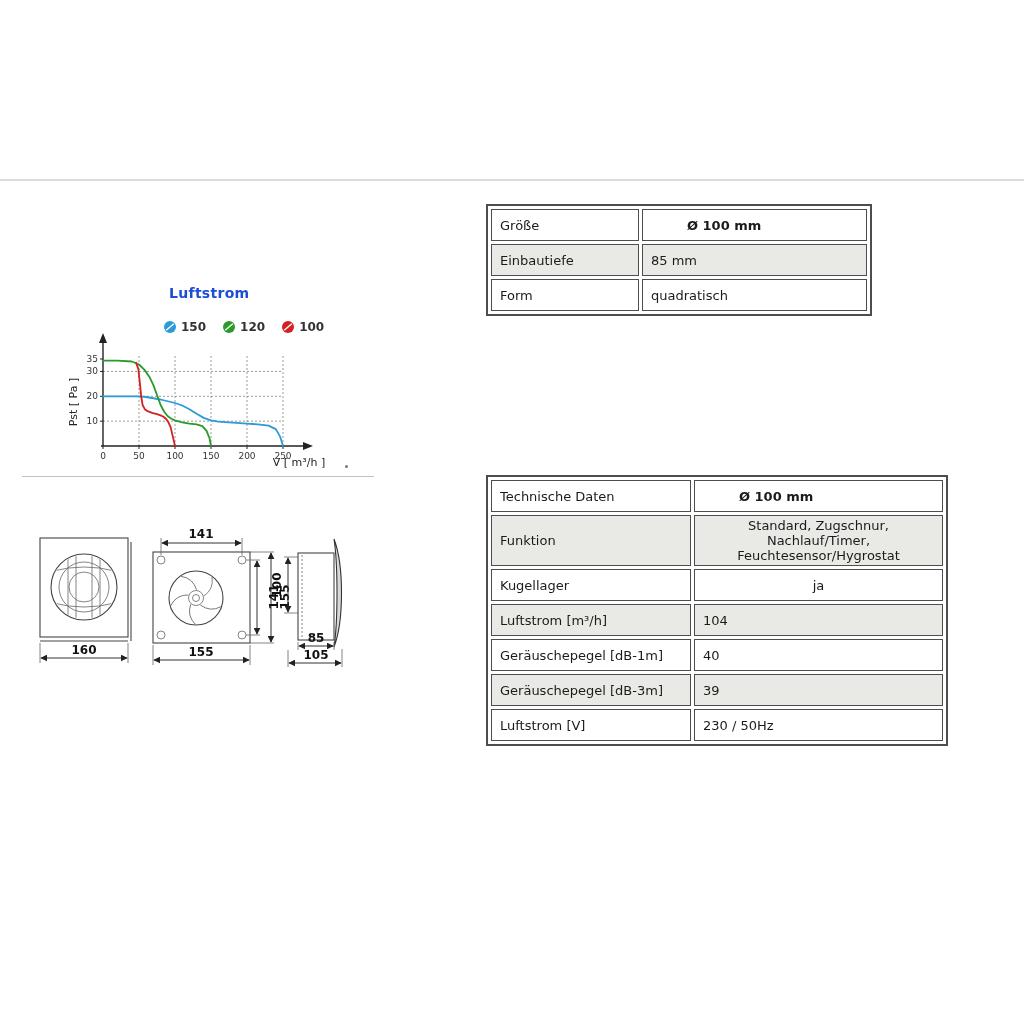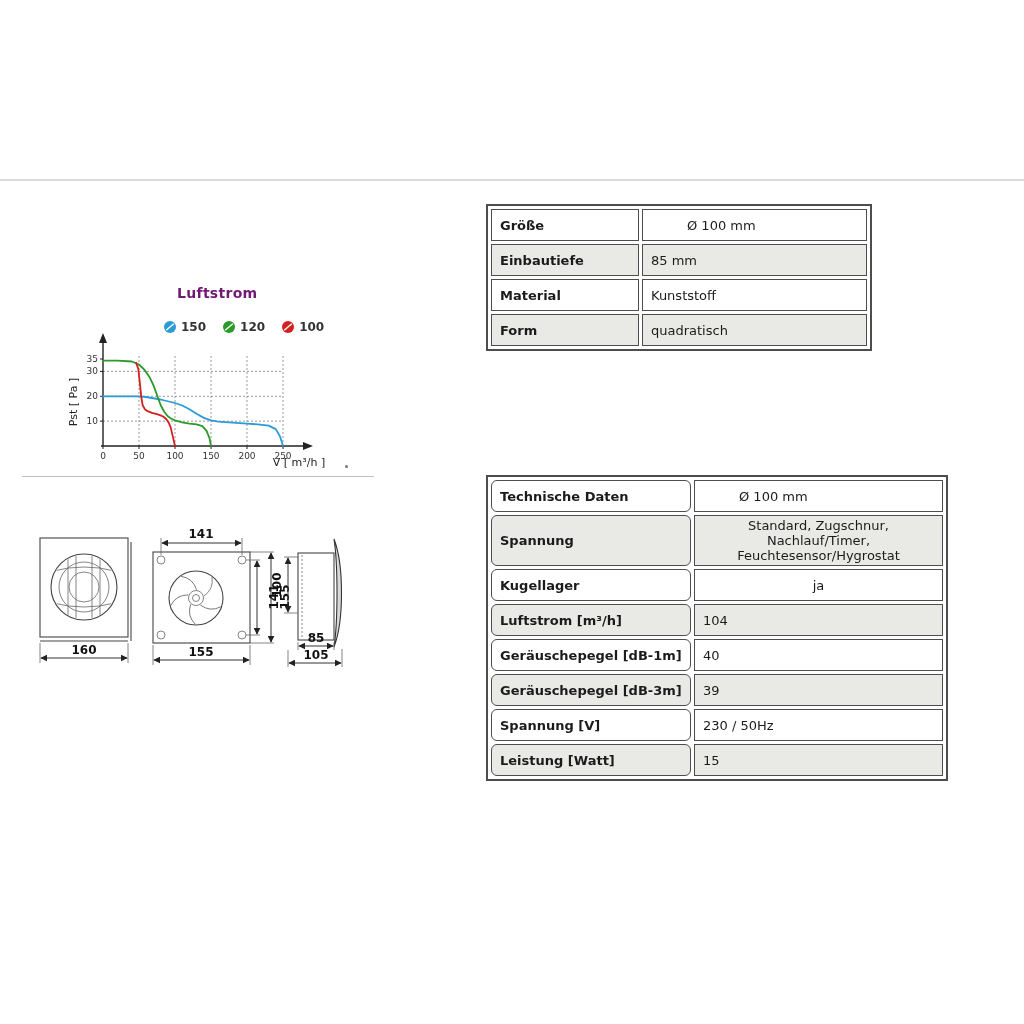--- a/index.html
+++ b/index.html
@@ -3,22 +3,22 @@
 <meta charset="utf-8">
 <style>
   html,body{margin:0;padding:0;background:#fff;}
   #page{position:relative;width:1024px;height:1024px;background:#ffffff;overflow:hidden;
         font-family:"DejaVu Sans","Liberation Sans",sans-serif;color:#1b1b1b;}
   .divider{position:absolute;left:0;top:179px;width:1024px;height:2px;background:#dcdcdc;}
   .subchart-rule{position:absolute;left:22px;top:476px;width:352px;height:1px;background:#b3b3b3;opacity:.8;}
   .stray-dot{position:absolute;left:345px;top:465px;width:3px;height:3px;border-radius:50%;background:#777;}
 
   
-  #chart-title{position:absolute;left:177px;top:285px;font-size:14px;font-weight:bold;
-               color:#701a75;letter-spacing:.3px;}
+  #chart-title{position:absolute;left:169px;top:285px;font-size:14px;font-weight:bold;
+               color:#1d4ed8;letter-spacing:.3px;}
   #chart-legend{position:absolute;left:163px;top:320px;display:flex;gap:16px;align-items:center;}
   .legend-item{display:flex;align-items:center;gap:4px;font-size:12px;font-weight:bold;color:#333;}
   #chart-svg{position:absolute;left:55px;top:330px;}
   .grid{stroke:#9a9a9a;stroke-width:1;stroke-dasharray:2 2;}
   .axis{stroke:#222;stroke-width:1.4;fill:none;}
   .tickmark{stroke:#222;stroke-width:1;}
   .tick-label{font-size:9px;fill:#333;}
   .axis-label{font-size:11px;fill:#222;}
   .series{fill:none;stroke-width:1.8;stroke-linejoin:round;stroke-linecap:round;}
 
@@ -29,25 +29,25 @@
   .dimline{stroke:#333;stroke-width:1;fill:none;}
   .dimtext{font-size:12px;font-weight:bold;fill:#111;}
 
   
   table.spec{position:absolute;border-collapse:separate;border-spacing:3px;
              border:2px solid #4d4d4d;background:#fff;}
   #spec-table{left:486px;top:204px;width:386px;}
   #tech-table{left:486px;top:475px;width:462px;}
   table.spec td{border:1px solid #4d4d4d;font-size:13px;height:26px;
                 padding:2px 8px;vertical-align:middle;background:#fff;white-space:pre-line;}
-  table.spec td.lbl{font-weight:bold;}
+  table.spec td.lbl{font-weight:normal;}
   #spec-table td.lbl{width:130px;}
-  #tech-table td.lbl{width:182px;border-radius:6px;}
+  #tech-table td.lbl{width:182px;}
   table.spec tr:nth-child(even) td{background:#e9e9e5;}
-  table.spec tr:first-child td.val{font-weight:normal;padding-left:44px;}
+  table.spec tr:first-child td.val{font-weight:bold;padding-left:44px;}
   #tech-table tr:nth-child(2) td.val,
   #tech-table tr:nth-child(3) td.val{text-align:center;}
 </style>
 </head>
 <body>
 
 <div id="page">
 
   <div class="divider"></div>
 
@@ -215,61 +215,53 @@
     <tbody>
       <tr>
           <td class="lbl">Größe</td>
           <td class="val">Ø 100 mm</td>
         </tr>
       <tr>
           <td class="lbl">Einbautiefe</td>
           <td class="val">85 mm</td>
         </tr>
       <tr>
-          <td class="lbl">Material</td>
-          <td class="val">Kunststoff</td>
-        </tr>
-      <tr>
           <td class="lbl">Form</td>
           <td class="val">quadratisch</td>
         </tr>
     </tbody>
   </table>
 
   <table class="spec" id="tech-table">
     <tbody>
       <tr>
           <td class="lbl">Technische Daten</td>
           <td class="val">Ø 100 mm</td>
         </tr>
       <tr>
-          <td class="lbl">Spannung</td>
+          <td class="lbl">Funktion</td>
           <td class="val">Standard, Zugschnur,
 Nachlauf/Timer, Feuchtesensor/Hygrostat</td>
         </tr>
       <tr>
           <td class="lbl">Kugellager</td>
           <td class="val">ja</td>
         </tr>
       <tr>
           <td class="lbl">Luftstrom [m³/h]</td>
           <td class="val">104</td>
         </tr>
       <tr>
           <td class="lbl">Geräuschepegel [dB-1m]</td>
           <td class="val">40</td>
         </tr>
       <tr>
           <td class="lbl">Geräuschepegel [dB-3m]</td>
           <td class="val">39</td>
         </tr>
       <tr>
-          <td class="lbl">Spannung [V]</td>
+          <td class="lbl">Luftstrom [V]</td>
           <td class="val">230 / 50Hz</td>
-        </tr>
-      <tr>
-          <td class="lbl">Leistung [Watt]</td>
-          <td class="val">15</td>
         </tr>
     </tbody>
   </table>
 
 </div>
 
 </body></html>

